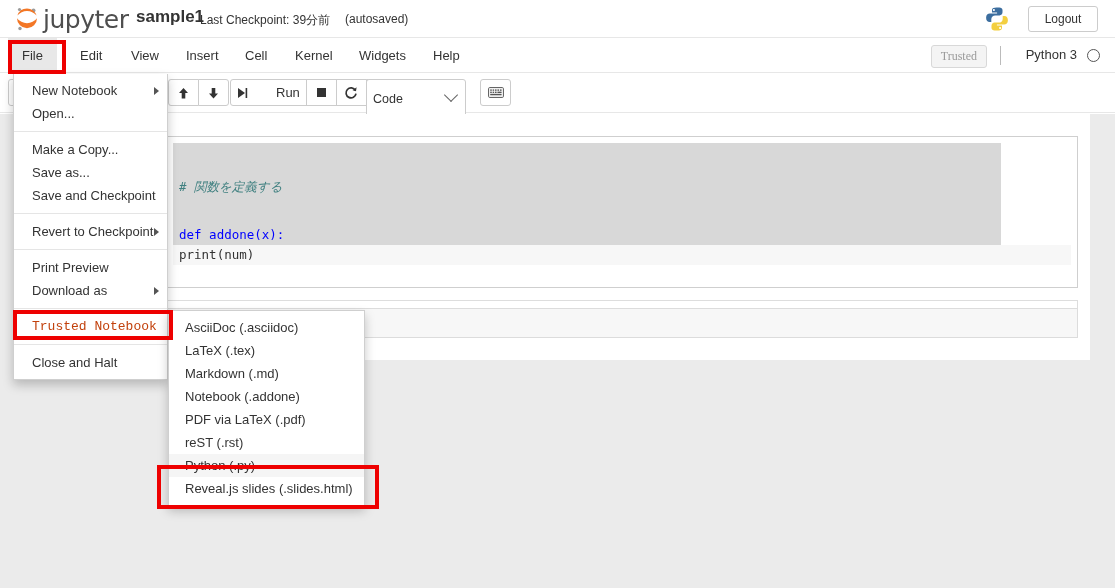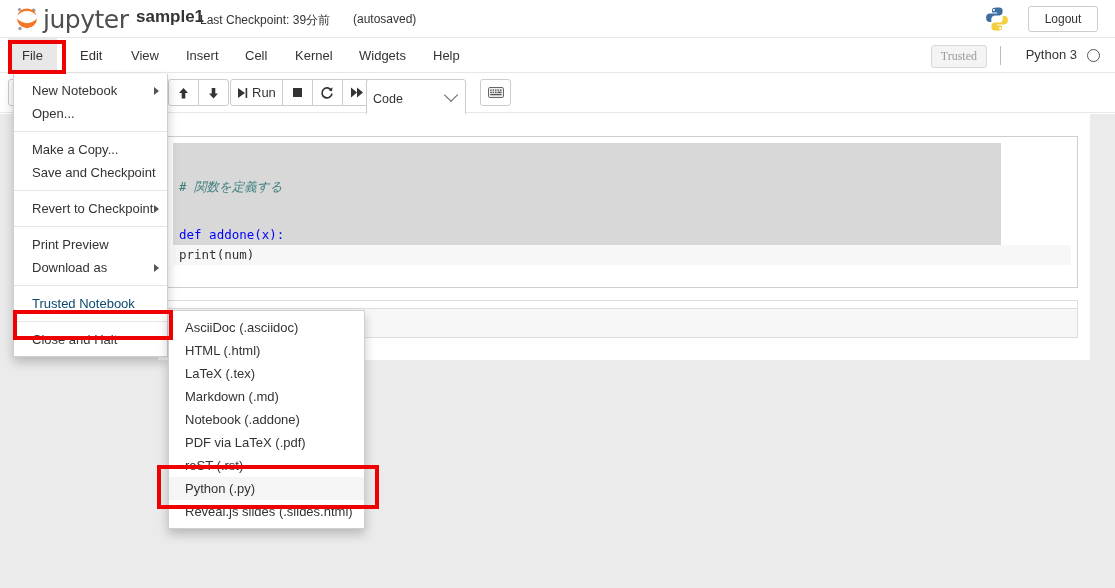--- a/index.html
+++ b/index.html
@@ -58,21 +58,20 @@
     position: absolute;
     left: 200px; top: 12px;
     font-size: 12px;
     color: #333;
   }
   #autosaved {
     position: absolute;
     left: 345px; top: 12px;
     font-size: 12px;
     color: #333;
-    margin-left: 8px;
   }
   #py-logo {
     position: absolute;
     left: 984px; top: 6px;
     width: 26px; height: 26px;
   }
   #logout-btn {
     position: absolute;
     left: 1028px; top: 6px;
     width: 70px; height: 26px;
@@ -167,21 +166,21 @@
     margin-left: -1px;
     display: flex;
     align-items: center;
     justify-content: center;
     font-size: 13px;
     color: #333;
     cursor: pointer;
     box-sizing: border-box;
     padding: 0 6px;
   }
-  .tb-group .tb-btn:first-child { margin-left: 0; border-radius: 3px 0 0 3px; }
+  .tb-group .tb-btn:first-child { margin-left: 0; border-radius: 3px 0 0 3px; gap: 24px; }
   .tb-group .tb-btn:last-child  { border-radius: 0 3px 3px 0; }
   .tb-group.single .tb-btn { border-radius: 3px; }
   #celltype-select {
     position: absolute;
     left: 366px; top: 6px;
     width: 100px; height: 40px;
     border: 1px solid #cccccc;
     border-radius: 3px;
     background: #ffffff;
     font-size: 12.5px;
@@ -287,21 +286,21 @@
     position: relative;
     height: 23px;
     line-height: 23px;
     padding: 0 18px 0 18px;
     font-size: 13px;
     color: #333;
     white-space: nowrap;
     cursor: pointer;
     box-sizing: border-box;
   }
-  .mi.disabled { color: #0c4a6e; cursor: default; }
+  .mi.disabled { color: #c2410c; cursor: default; font-family: Liberation Mono, monospace; }
   .mi .caret {
     position: absolute;
     right: 8px; top: 8px;
     width: 0; height: 0;
     border-top: 4px solid transparent;
     border-bottom: 4px solid transparent;
     border-left: 5px solid #555;
   }
   .mdiv {
     height: 1px;
@@ -519,20 +518,23 @@
   <div class="mi">
     <span>Open...</span>
   </div>
 
   <div class="mdiv"></div>
 
   <div class="mi">
     <span>Make a Copy...</span>
   </div>
   <div class="mi">
+    <span>Save as...</span>
+  </div>
+  <div class="mi">
     <span>Save and Checkpoint</span>
   </div>
 
   <div class="mdiv"></div>
 
   <div class="mi">
     <span>Revert to Checkpoint</span>
     <span class="caret"></span>
   </div>
 
@@ -554,21 +556,20 @@
 
   <div class="mdiv"></div>
 
   <div class="mi">
     <span>Close and Halt</span>
   </div>
 </div>
 
 <div id="download-submenu">
   <div class="smi">AsciiDoc (.asciidoc)</div>
-  <div class="smi">HTML (.html)</div>
   <div class="smi">LaTeX (.tex)</div>
   <div class="smi">Markdown (.md)</div>
   <div class="smi">Notebook (.addone)</div>
   <div class="smi">PDF via LaTeX (.pdf)</div>
   <div class="smi">reST (.rst)</div>
   <div class="smi active">Python (.py)</div>
   <div class="smi">Reveal.js slides (.slides.html)</div>
 </div>
 
 <div class="redbox" id="red-file"></div>

